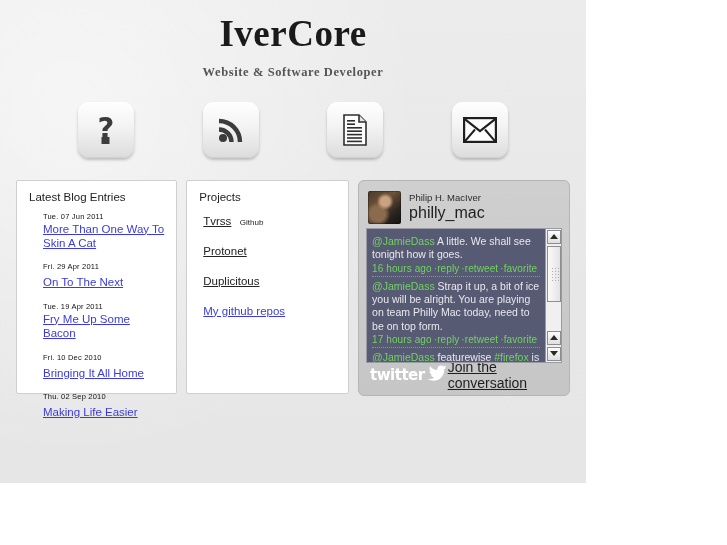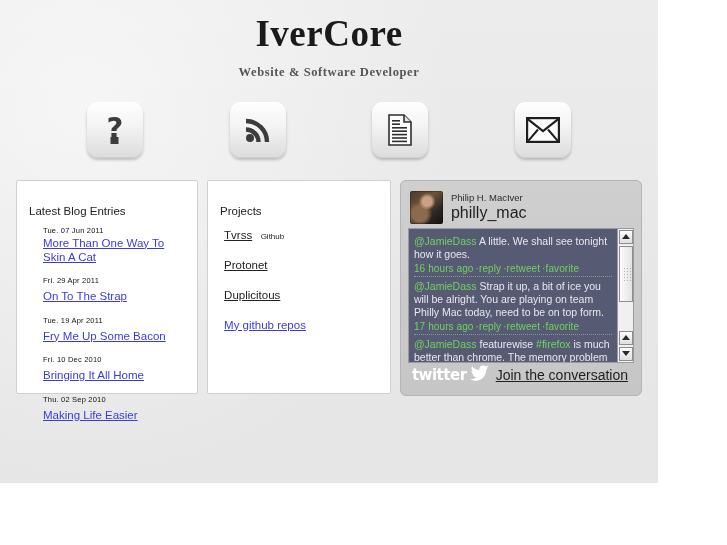--- a/index.html
+++ b/index.html
@@ -6,21 +6,21 @@
   html, body { margin: 0; padding: 0; }
   body {
     width: 727px;
     height: 545px;
     background: #ffffff;
     font-family: "Liberation Sans", sans-serif;
     overflow: hidden;
   }
   #page {
     position: relative;
-    width: 658px;
+    width: 586px;
     height: 483px;
     background: #e9e9e9;
     background-image:
       radial-gradient(circle at 12% 22%, rgba(255,255,255,0.55) 0%, rgba(255,255,255,0) 55%),
       linear-gradient(to bottom, #ececec 0%, #e7e7e7 60%, #e6e6e6 100%);
   }
 
   
   .header { padding-top: 14px; text-align: center; }
   .site-title {
@@ -67,21 +67,21 @@
   .panels {
     display: flex;
     gap: 9px;
     margin: 22px 16px 0 16px;
     align-items: flex-start;
   }
   .panel {
     background: #ffffff;
     border: 1px solid #cfcfcf;
     border-radius: 2px;
-    padding: 24px 12px 12px 12px;
+    padding: 10px 12px 12px 12px;
   }
   .panel-blog { width: 200px; height: 214px; }
   .panel-projects { width: 202px; height: 214px; }
   .panel-title {
     font-size: 11.5px;
     color: #222;
     margin-bottom: 9px;
   }
 
   .blog-entry { margin: 0 0 5px 14px; }
@@ -302,21 +302,21 @@
 
     <div class="panel panel-blog">
       <div class="panel-title">Latest Blog Entries</div>
 
       <div class="blog-entry">
         <div class="blog-date">Tue. 07 Jun 2011</div>
         <a class="blog-link">More Than One Way To Skin A Cat</a>
       </div>
       <div class="blog-entry">
         <div class="blog-date">Fri. 29 Apr 2011</div>
-        <a class="blog-link">On To The Strap</a>
+        <a class="blog-link">On To The Next</a>
       </div>
       <div class="blog-entry">
         <div class="blog-date">Tue. 19 Apr 2011</div>
         <a class="blog-link">Fry Me Up Some Bacon</a>
       </div>
       <div class="blog-entry">
         <div class="blog-date">Fri. 10 Dec 2010</div>
         <a class="blog-link">Bringing It All Home</a>
       </div>
       <div class="blog-entry">

